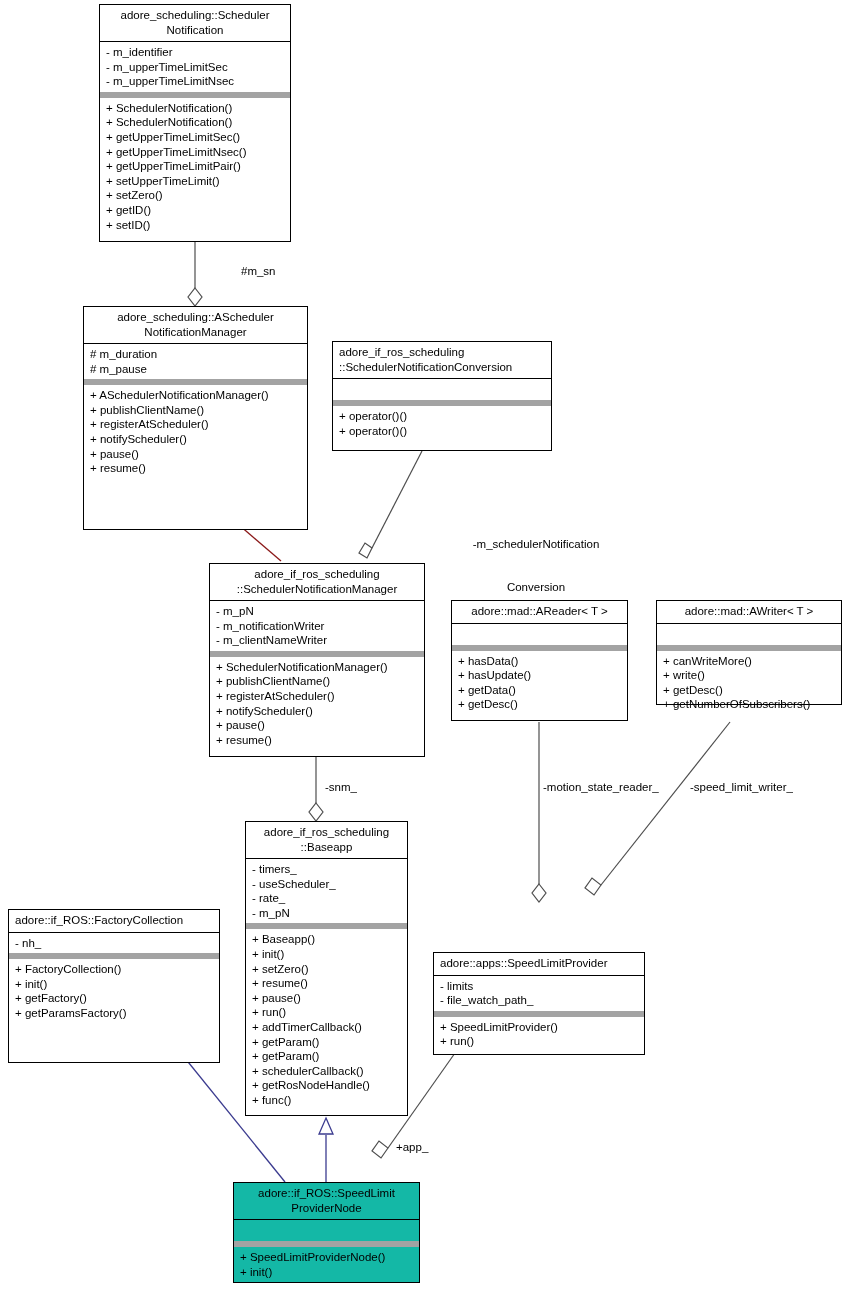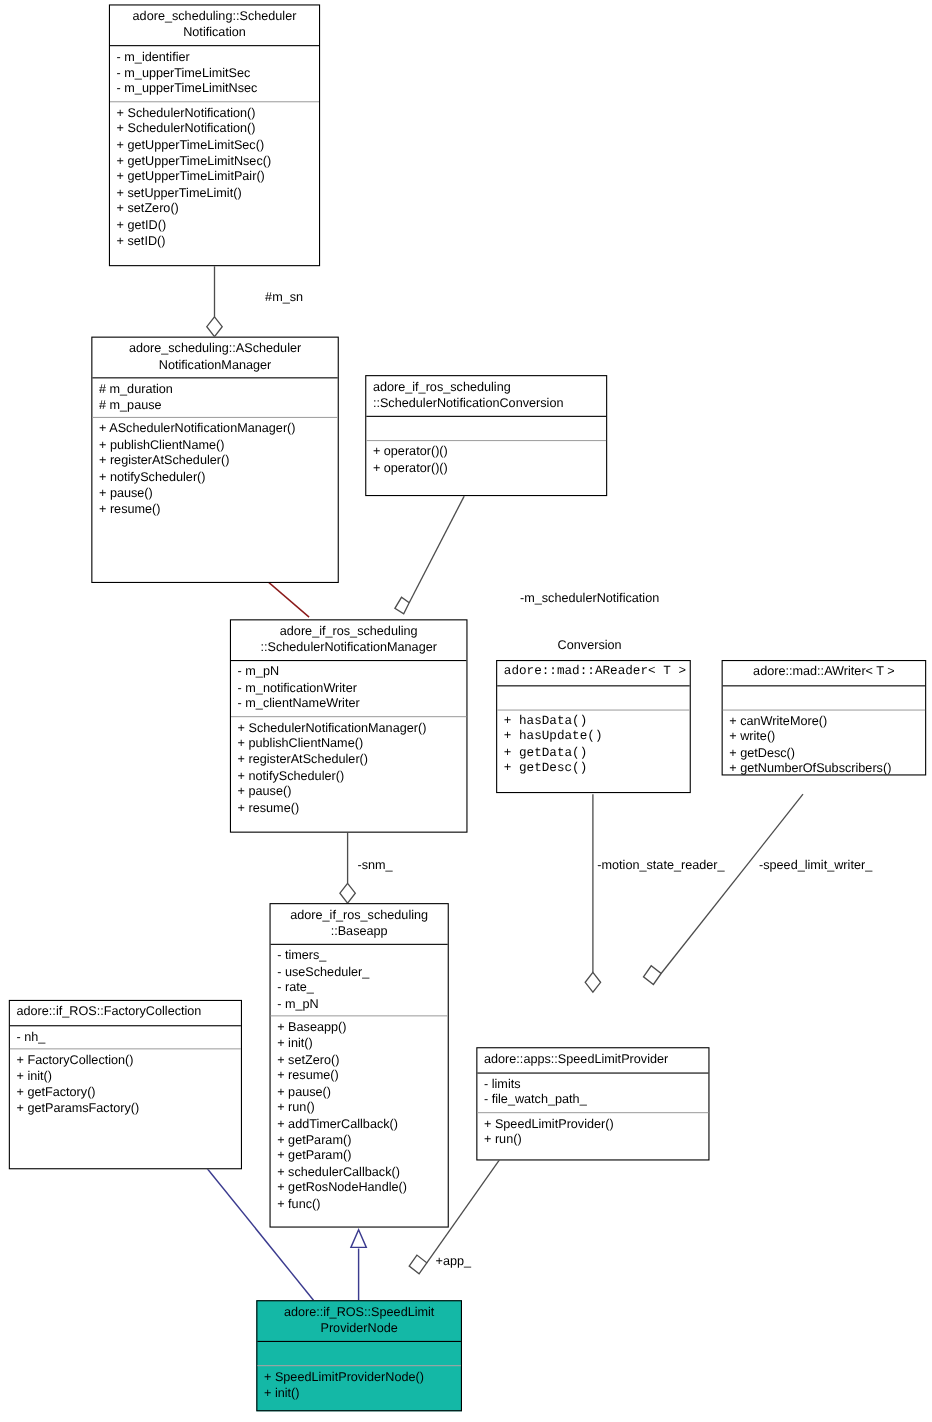--- a/index.html
+++ b/index.html
@@ -7,21 +7,21 @@
        font-family:"Liberation Sans","DejaVu Sans",sans-serif;}
   #canvas{position:absolute;left:0;top:0;width:847px;height:1293px;}
   svg.edges{position:absolute;left:0;top:0;width:847px;height:1293px;pointer-events:none;}
 
   .uml-class{position:absolute;border:1px solid #000;background:#ffffff;box-sizing:border-box;}
   .uml-class.filled{background:#14b8a6;}
   .sec{box-sizing:border-box;}
   .sec-title{padding:3px 6px 4px 6px;text-align:center;font-size:11.5px;line-height:14.5px;color:#000;}
   .sec-title.leftal{text-align:left;}
   .sec-attrs{border-top:1px solid #000;padding:3px 6px 3px 6px;font-size:11.5px;line-height:14.6px;color:#000;}
-  .sec-ops{border-top:1px solid #a3a3a3;padding:3px 6px 3px 6px;font-size:11.5px;line-height:14.6px;color:#000;}
+  .sec-ops{border-top:6px solid #a3a3a3;padding:3px 6px 3px 6px;font-size:11.5px;line-height:14.6px;color:#000;}
   .sec-empty{border-top:1px solid #000;height:22px;}
   .row{white-space:nowrap;}
 
   .edge-label{position:absolute;font-size:11.5px;line-height:14.2px;color:#000;white-space:pre;}
   .edge-label.ctr{text-align:center;}
 </style>
 </head>
 <body>
 
 <div id="canvas">
@@ -164,21 +164,21 @@
     <div class="sec sec-ops">
       <div class="row">+ SchedulerNotificationManager()</div>
       <div class="row">+ publishClientName()</div>
       <div class="row">+ registerAtScheduler()</div>
       <div class="row">+ notifyScheduler()</div>
       <div class="row">+ pause()</div>
       <div class="row">+ resume()</div>
     </div>
   </div>
 
-  <div class="uml-class" style="left:451px;top:600px;width:177px;height:121px;font-family:Liberation Mono, monospace;">
+  <div class="uml-class" style="left:451px;top:600px;width:177px;height:121px;">
     <div class="sec sec-title">
       <div class="row">adore::mad::AReader&lt; T &gt;</div>
     </div>
     <div class="sec sec-empty"></div>
     <div class="sec sec-ops">
       <div class="row">+ hasData()</div>
       <div class="row">+ hasUpdate()</div>
       <div class="row">+ getData()</div>
       <div class="row">+ getDesc()</div>
     </div>

